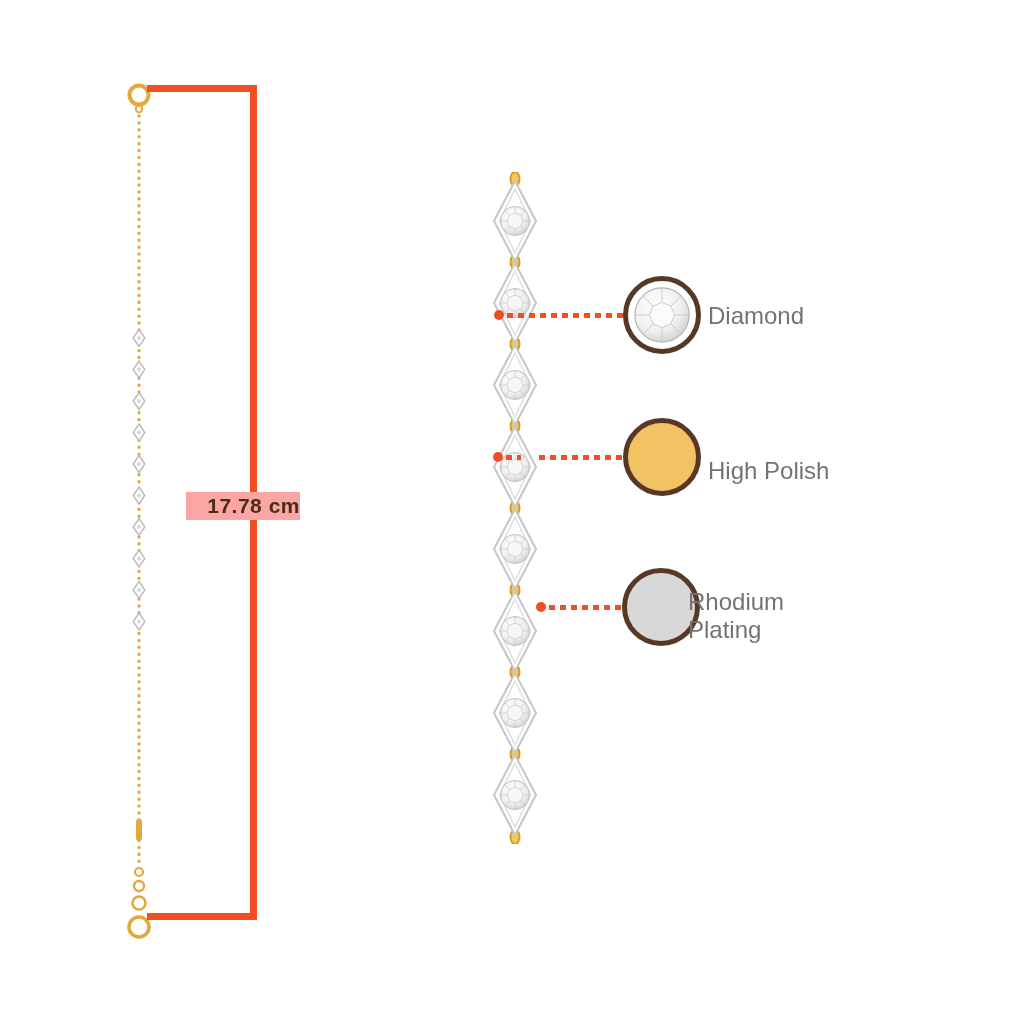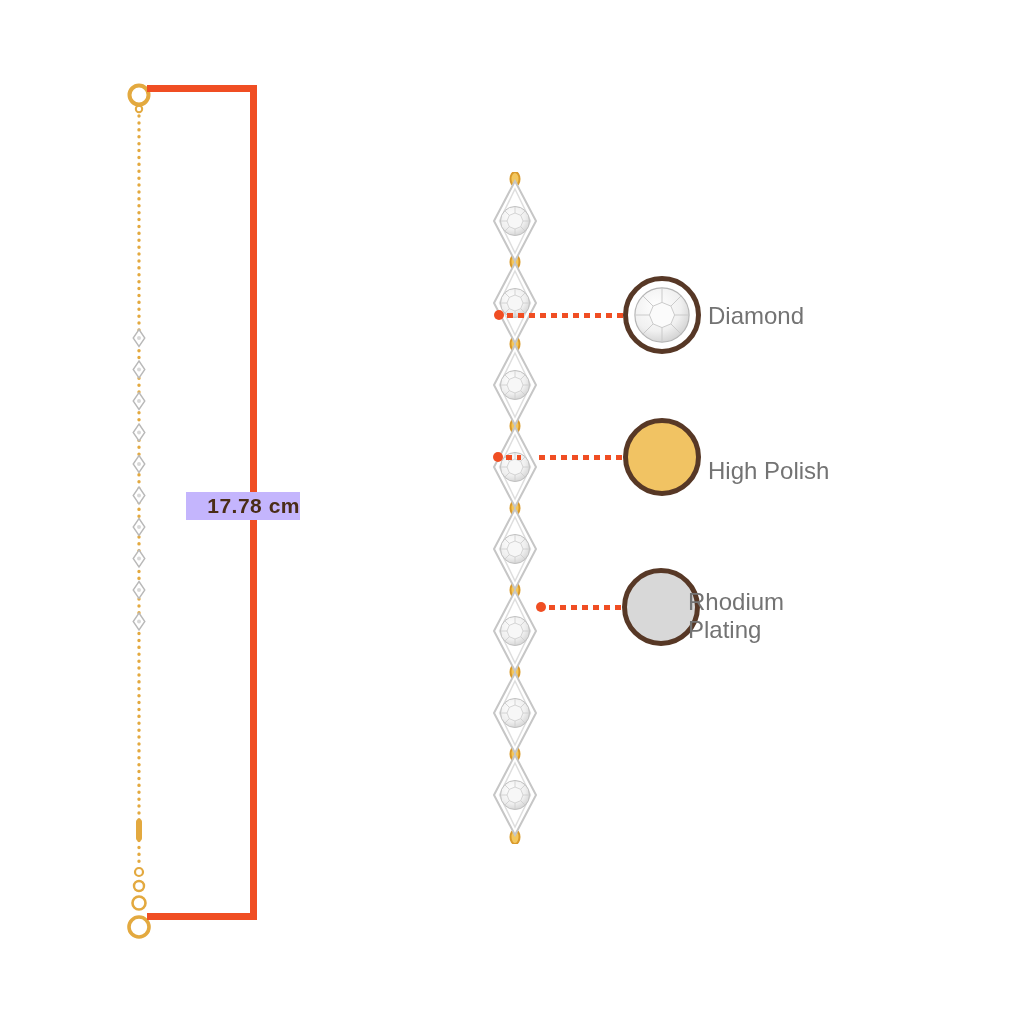--- a/index.html
+++ b/index.html
@@ -7,21 +7,21 @@
     position:relative;width:1024px;height:1024px;background:#ffffff;
     font-family:"Liberation Sans", sans-serif;overflow:hidden;
   }
   
   .dim{position:absolute;background:#F04E23;}
   #dim-cap-top{left:147px;top:85px;width:110px;height:7px;}
   #dim-cap-bottom{left:147px;top:913px;width:110px;height:7px;}
   #dim-vert{left:250px;top:85px;width:7px;height:835px;}
   #measurement-label{
     position:absolute;left:186px;top:492px;width:114px;text-align:right;
-    font-size:21px;font-weight:700;color:#4A2C17;background:#c4b5fd;
+    font-size:21px;font-weight:700;color:#4A2C17;background:#fca5a5;
     padding:2px 0;letter-spacing:0.5px;
   }
   
   #bracelet-full{position:absolute;left:103px;top:82px;}
   #bracelet-zoom{position:absolute;left:482px;top:172px;}
   
   .leader{
     position:absolute;height:5px;z-index:5;
     background:repeating-linear-gradient(90deg,#F04E23 0 6px,transparent 6px 11px);
   }

